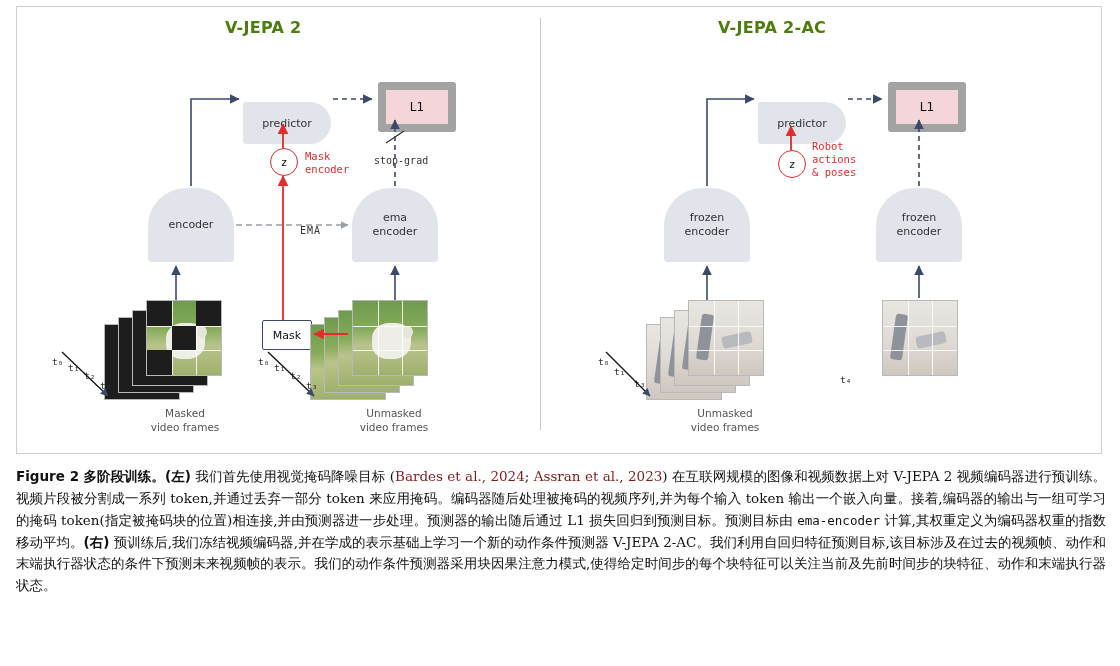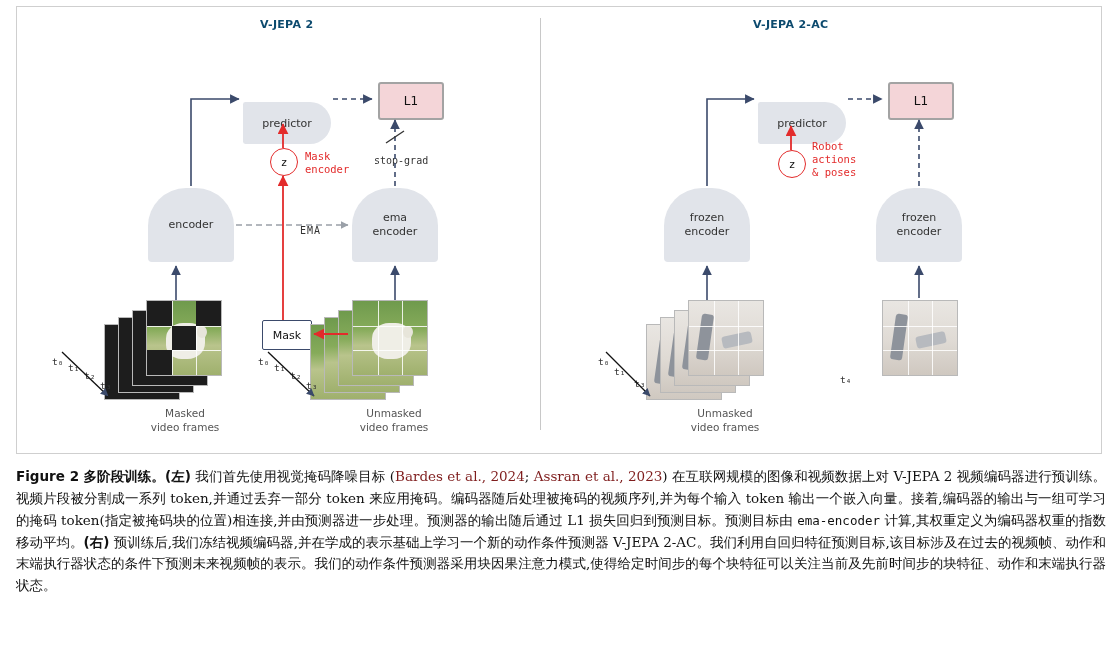--- a/index.html
+++ b/index.html
@@ -18,23 +18,22 @@
     position:absolute;left:16px;top:6px;width:1086px;height:448px;
     border:1px solid #cfcfcf;
     box-sizing:border-box;
   }
   .divider{
     position:absolute;left:540px;top:18px;width:1px;height:412px;
     background:#c8c8c8;
   }
   .panel-title{
     position:absolute;
-    font-weight:bold;font-size:11px;letter-spacing:.3px;
-    color:#0c4a6e;
-    margin-left:35px;
+    font-weight:bold;font-size:16px;letter-spacing:.3px;
+    color:#4d7c0f;
   }
   #title-left{left:225px;top:18px;}
   #title-right{left:718px;top:18px;}
 
   
   .dome{
     position:absolute;
     background:#e1e4ea;
     border-radius:38px 38px 4px 4px;
     display:flex;align-items:center;justify-content:center;
@@ -43,21 +42,21 @@
   }
   .predictor{
     position:absolute;
     background:#e1e4ea;
     border-radius:4px 34px 34px 4px;
     display:flex;align-items:center;justify-content:center;
     font-size:11px;color:#333;margin-top:24px;
   }
   .l1box{
     position:absolute;
-    border:2px solid #a3a3a3;
+    border:8px solid #a3a3a3;
     background:#f4d5d8;
     border-radius:3px;
     display:flex;align-items:center;justify-content:center;
     font-size:12px;color:#111;
   }
   .maskbox{
     position:absolute;
     border:1.5px solid #3b4a6b;
     background:#ffffff;
     border-radius:2px;

